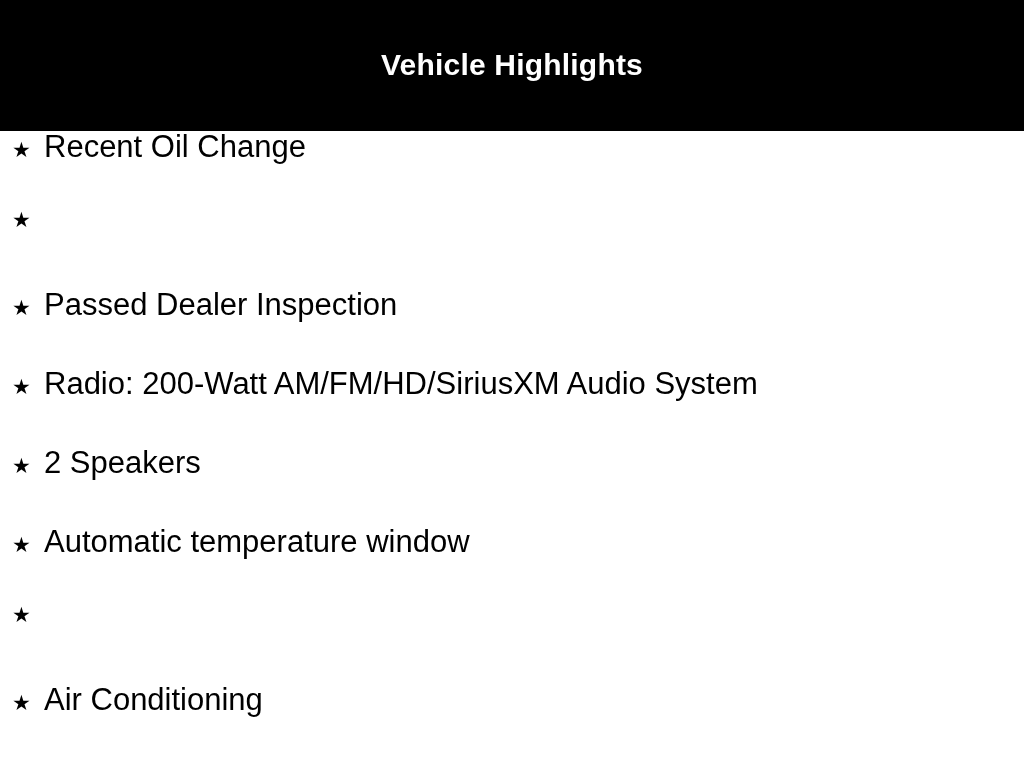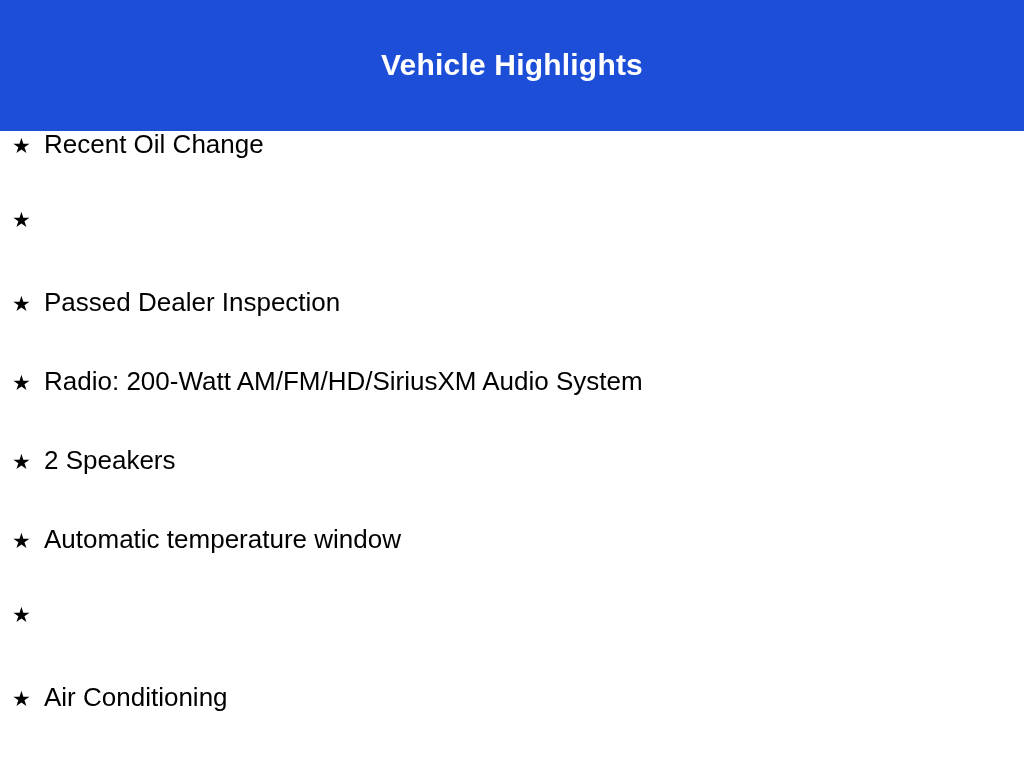--- a/index.html
+++ b/index.html
@@ -19,21 +19,21 @@
     width: 1024px;
     height: 768px;
     background: #ffffff;
   }
   .header-band {
     position: absolute;
     top: 0;
     left: 0;
     width: 1024px;
     height: 131px;
-    background: #1d4ed8;
+    background: #000000;
     display: flex;
     align-items: center;
     justify-content: center;
   }
   .header-title {
     color: #ffffff;
     font-family: "Liberation Sans", sans-serif;
     font-size: 30px;
     font-weight: bold;
     letter-spacing: 0.2px;
@@ -62,21 +62,21 @@
     width: 32px;
     color: #000000;
     font-family: "DejaVu Sans", sans-serif;
     font-size: 21px;
     line-height: 1;
     display: inline-block;
   }
   .highlight-text {
     color: #000000;
     font-family: "Liberation Sans", sans-serif;
-    font-size: 26px;
+    font-size: 31px;
     font-weight: normal;
     line-height: 1;
     white-space: nowrap;
   }
   
   .highlight-item:first-child { padding-top: 0; }
 </style>
 </head>
 <body>
 

